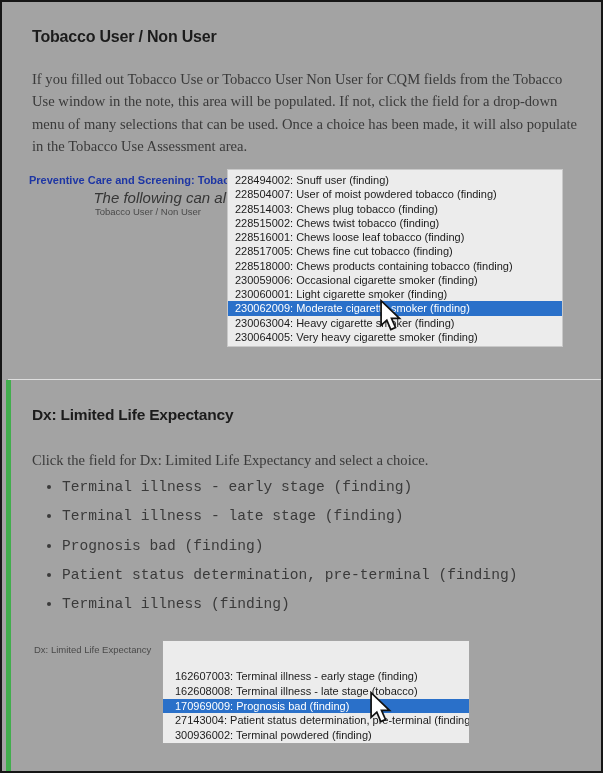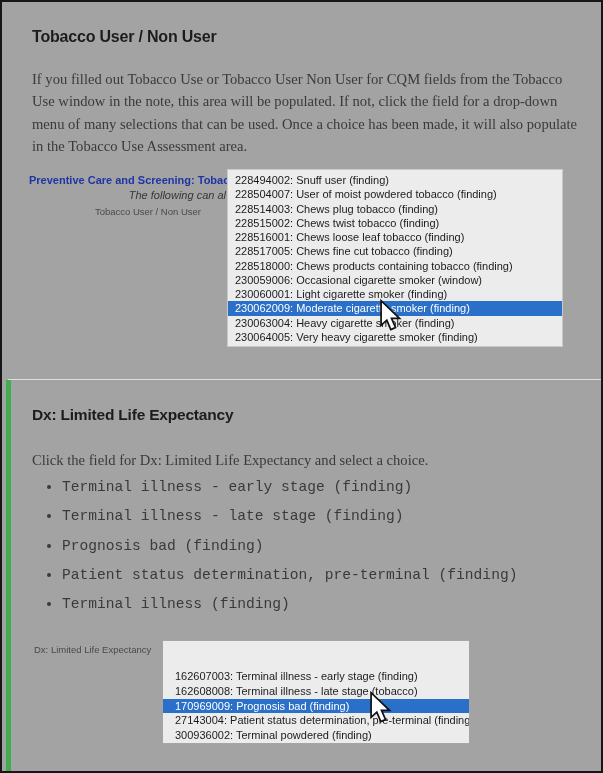--- a/index.html
+++ b/index.html
@@ -27,21 +27,21 @@
   #sec1-para{top:66px;font-family:Liberation Serif, serif;}
   
   .shot1{position:absolute;left:0;top:167px;width:603px;height:184px;}
   .shot1-title{
     position:absolute;left:27px;top:5px;width:198px;
     font-size:11px;font-weight:bold;color:#1e36a4;
     white-space:nowrap;overflow:hidden;
   }
   .shot1-sub{
     position:absolute;left:27px;top:20px;width:197px;text-align:right;
-    font-size:11px;font-style:italic;color:#363636;white-space:nowrap;
+    font-size:15px;font-style:italic;color:#363636;white-space:nowrap;
   }
   .shot1-field{
     position:absolute;left:27px;top:37px;width:172px;text-align:right;
     font-size:9.5px;color:#4a4a4a;white-space:nowrap;
   }
   .dd{
     position:absolute;background:#ececec;box-sizing:border-box;
   }
   .dd1{
     left:225px;top:0;width:336px;height:178px;
@@ -96,21 +96,21 @@
     <div class="shot1-field">Tobacco User / Non User</div>
 
     <div class="dd dd1">
       <div class="opt">228494002: Snuff user (finding)</div>
       <div class="opt">228504007: User of moist powdered tobacco (finding)</div>
       <div class="opt">228514003: Chews plug tobacco (finding)</div>
       <div class="opt">228515002: Chews twist tobacco (finding)</div>
       <div class="opt">228516001: Chews loose leaf tobacco (finding)</div>
       <div class="opt">228517005: Chews fine cut tobacco (finding)</div>
       <div class="opt">228518000: Chews products containing tobacco (finding)</div>
-      <div class="opt">230059006: Occasional cigarette smoker (window)</div>
+      <div class="opt">230059006: Occasional cigarette smoker (finding)</div>
       <div class="opt">230060001: Light cigarette smoker (finding)</div>
       <div class="opt selected">230062009: Moderate cigarette smoker (finding)</div>
       <div class="opt">230063004: Heavy cigarette smoker (finding)</div>
       <div class="opt">230064005: Very heavy cigarette smoker (finding)</div>
     </div>
 
     <svg class="cursor" id="cursor1" width="25" height="33" viewBox="0 0 14 19">
       <path d="M1 1 L1 15.2 L4.3 12.2 L6.6 17.6 L9.3 16.4 L7 11.1 L11.6 11.1 Z" fill="#ffffff" stroke="#111111" stroke-width="1"></path>
     </svg>
   </div>

